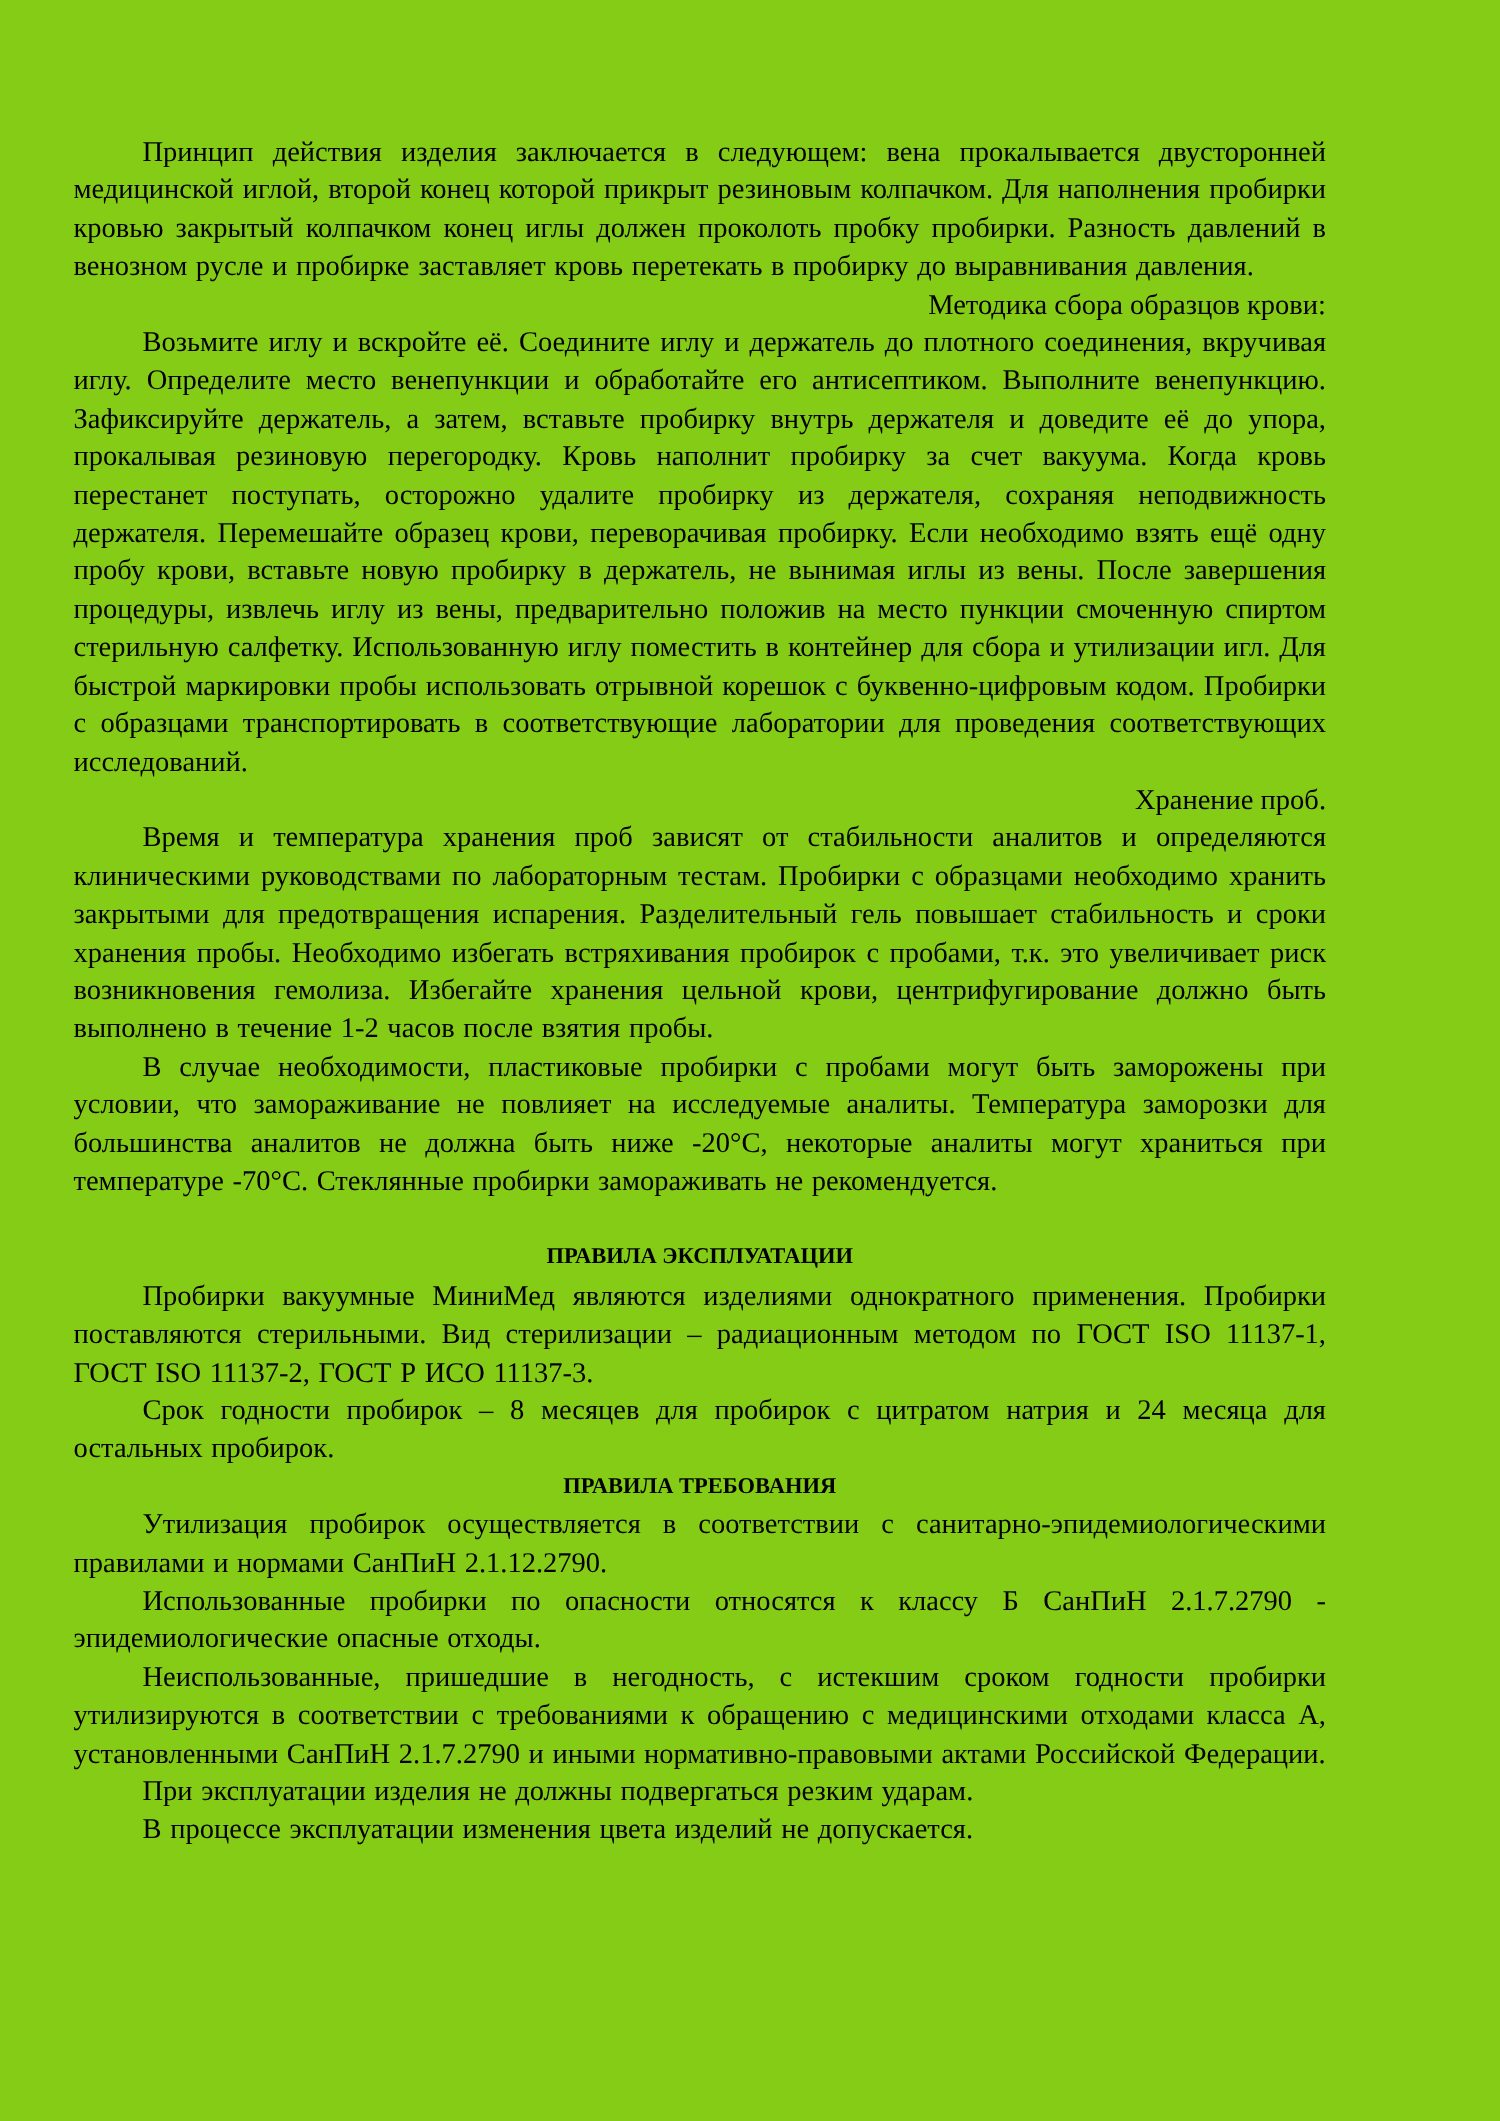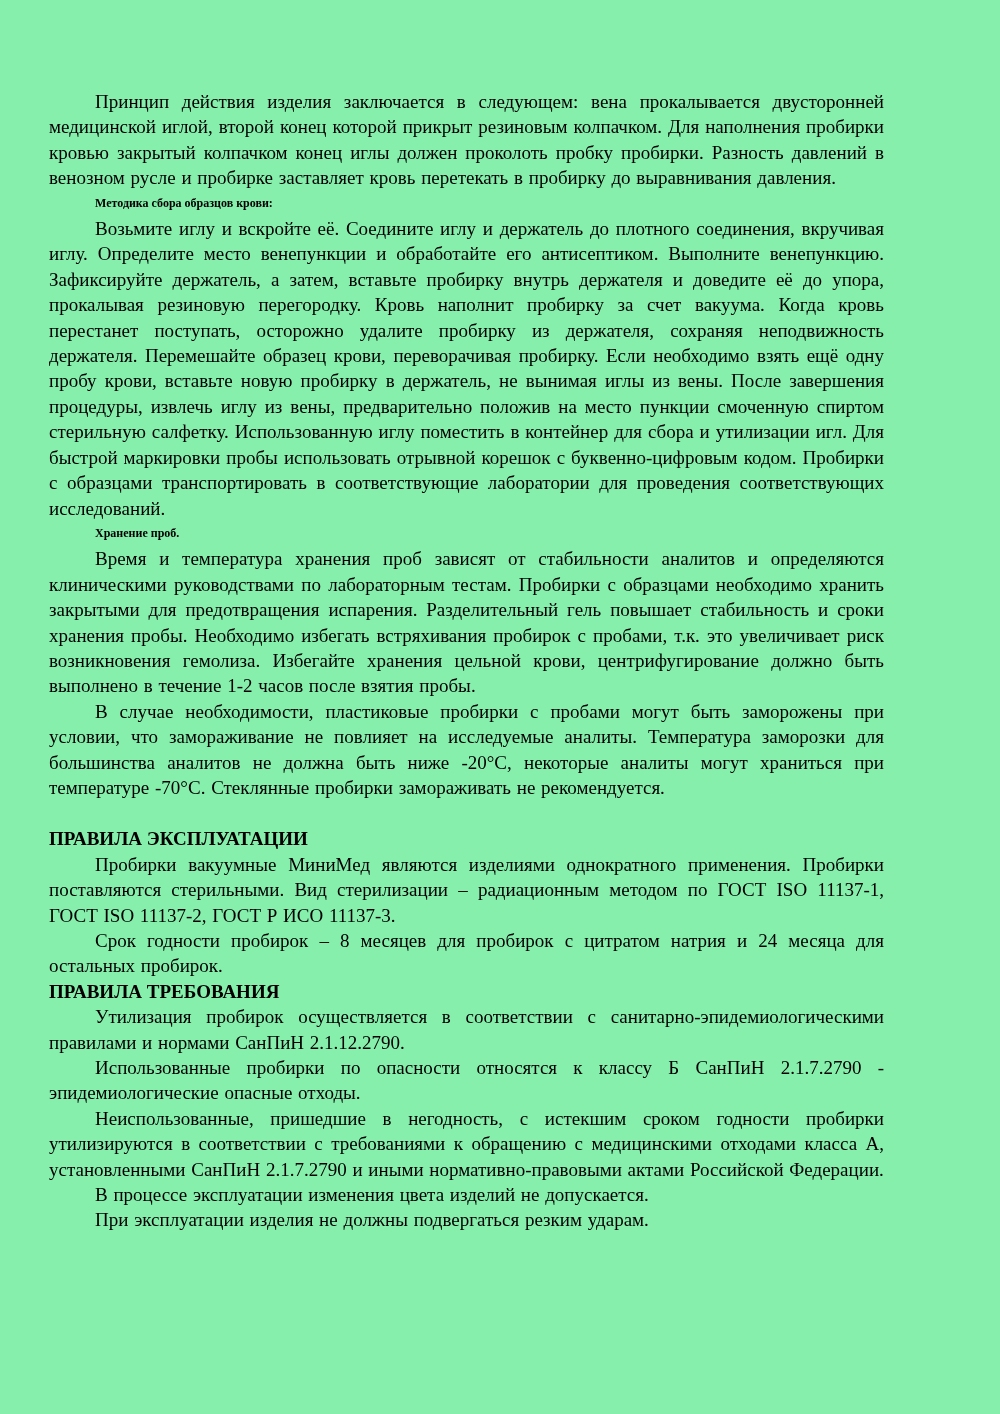--- a/index.html
+++ b/index.html
@@ -7,42 +7,42 @@
   body {
     width: 1000px;
     height: 1414px;
     font-family: "Liberation Serif", serif;
     color: #000000;
     overflow: hidden;
   }
   .page {
     width: 1000px;
     height: 1414px;
-    background: #86efac;
+    background: #84cc16;
     padding: 89px 116px 40px 49px;
   }
   .para {
     font-size: 19px;
     line-height: 25.4px;
     text-align: justify;
     text-indent: 46px;
     word-spacing: 1px;
   }
   .h-inline {
-    font-size: 12px;
+    font-size: 19px;
     line-height: 25.4px;
-    font-weight: bold;
-    text-align: left;
+    font-weight: normal;
+    text-align: right;
     text-indent: 46px;
   }
   .h-center {
-    font-size: 19px;
+    font-size: 15px;
     line-height: 25.4px;
     font-weight: bold;
-    text-align: left;
+    text-align: center;
     text-indent: 0;
   }
   .gap-above { margin-top: 26px; }
 </style>
 </head>
 <body>
 
 <div class="page">
   <p class="para">Принцип действия изделия заключается в следующем: вена прокалывается двусторонней медицинской иглой, второй конец которой прикрыт резиновым колпачком. Для наполнения пробирки кровью закрытый колпачком конец иглы должен проколоть пробку пробирки. Разность давлений в венозном русле и пробирке заставляет кровь перетекать в пробирку до выравнивания давления.</p>
   <p class="h-inline">Методика сбора образцов крови:</p>
@@ -50,15 +50,15 @@
   <p class="h-inline">Хранение проб.</p>
   <p class="para">Время и температура хранения проб зависят от стабильности аналитов и определяются клиническими руководствами по лабораторным тестам. Пробирки с образцами необходимо хранить закрытыми для предотвращения испарения. Разделительный гель повышает стабильность и сроки хранения пробы. Необходимо избегать встряхивания пробирок с пробами, т.к. это увеличивает риск возникновения гемолиза. Избегайте хранения цельной крови, центрифугирование должно быть выполнено в течение 1-2 часов после взятия пробы.</p>
   <p class="para">В случае необходимости, пластиковые пробирки с пробами могут быть заморожены при условии, что замораживание не повлияет на исследуемые аналиты. Температура заморозки для большинства аналитов не должна быть ниже -20°С, некоторые аналиты могут храниться при температуре -70°С. Стеклянные пробирки замораживать не рекомендуется.</p>
   <p class="h-center gap-above">ПРАВИЛА ЭКСПЛУАТАЦИИ</p>
   <p class="para">Пробирки вакуумные МиниМед являются изделиями однократного применения. Пробирки поставляются стерильными. Вид стерилизации – радиационным методом по ГОСТ ISO 11137-1, ГОСТ ISO 11137-2, ГОСТ Р ИСО 11137-3.</p>
   <p class="para">Срок годности пробирок – 8 месяцев для пробирок с цитратом натрия и 24 месяца для остальных пробирок.</p>
   <p class="h-center">ПРАВИЛА ТРЕБОВАНИЯ</p>
   <p class="para">Утилизация пробирок осуществляется в соответствии с санитарно-эпидемиологическими правилами и нормами СанПиН 2.1.12.2790.</p>
   <p class="para">Использованные пробирки по опасности относятся к классу Б СанПиН 2.1.7.2790 - эпидемиологические опасные отходы.</p>
   <p class="para">Неиспользованные, пришедшие в негодность, с истекшим сроком годности пробирки утилизируются в соответствии с требованиями к обращению с медицинскими отходами класса А, установленными СанПиН 2.1.7.2790 и иными нормативно-правовыми актами Российской Федерации.</p>
+  <p class="para">При эксплуатации изделия не должны подвергаться резким ударам.</p>
   <p class="para">В процессе эксплуатации изменения цвета изделий не допускается.</p>
-  <p class="para">При эксплуатации изделия не должны подвергаться резким ударам.</p>
 </div>
 
 </body></html>

